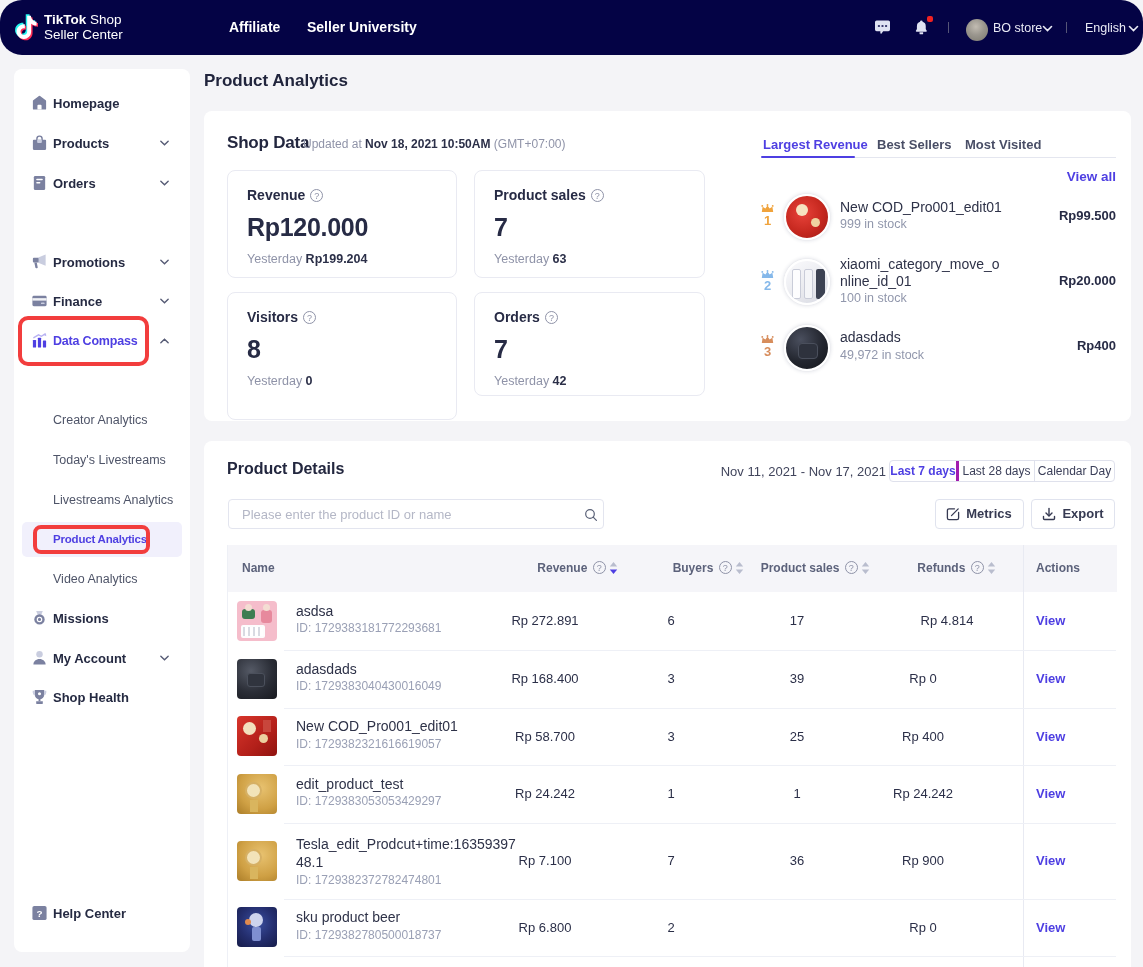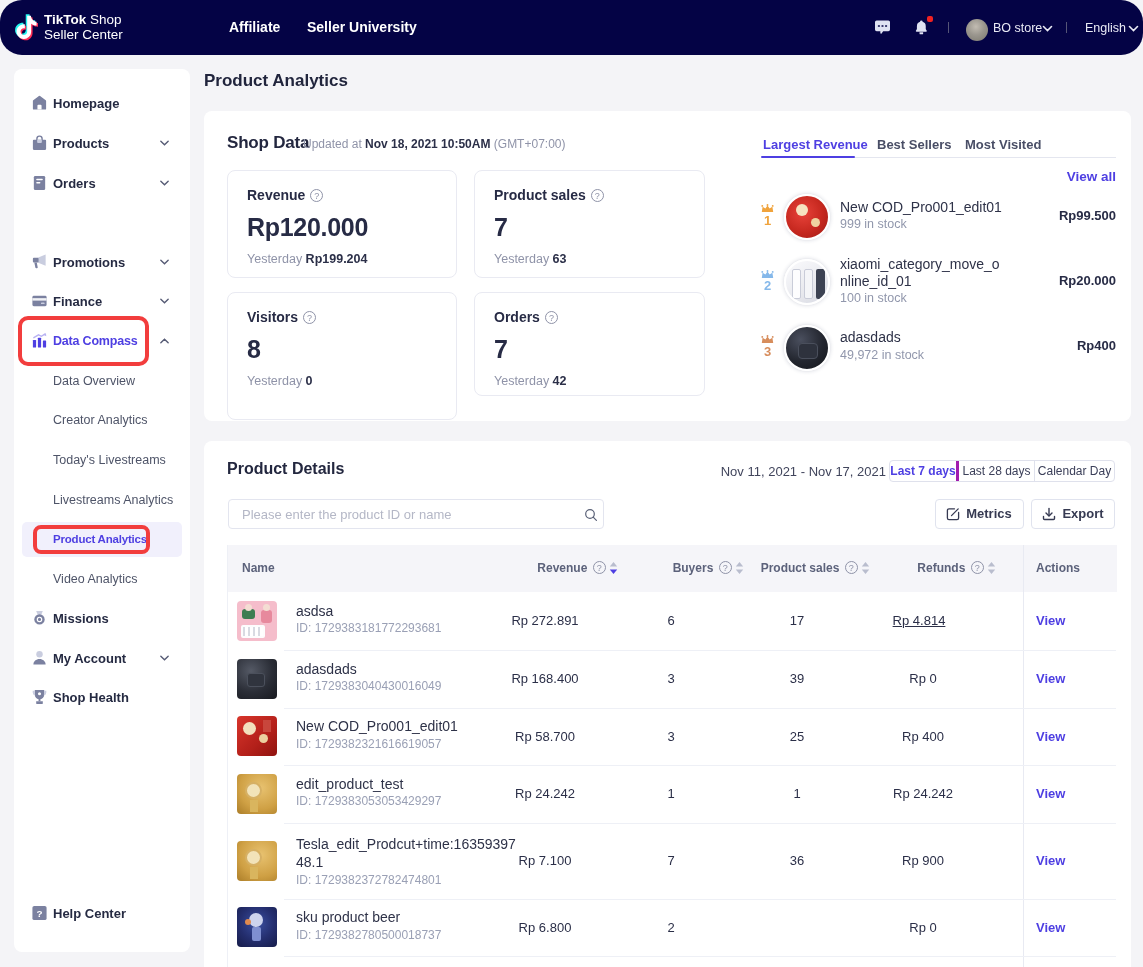--- a/index.html
+++ b/index.html
@@ -141,23 +141,20 @@
         <rect x="7.3" y="5.5" width="3.4" height="10.5" rx="0.6" fill="#4e3fe2"></rect>
         <rect x="12.6" y="8.5" width="3.4" height="7.5" rx="0.6" fill="#4e3fe2"></rect>
         <path d="M3 5.5 L8 2.5 L11 4 L15 1.5" stroke="#b9b3f2" stroke-width="1.5" fill="none" stroke-linecap="round"></path>
         <path fill="#b9b3f2" d="M15.8 1 L16.2 4 L13.4 2.6z"></path>
       </svg>
     <span class="lbl" style="color:#4e3fe2;font-size:12.5px;letter-spacing:-0.2px;">Data Compass</span>
     <svg class="chev" viewBox="0 0 12 12">
         <path d="M2 8 L6 4 L10 8" stroke="#565b75" stroke-width="1.5" fill="none" stroke-linecap="round"></path>
       </svg>
   </div>
-  <div class="ssub" style="top:292px">
-      <span class="lbl">Data Overview</span>
-    </div>
   <div class="ssub" style="top:331px">
       <span class="lbl">Creator Analytics</span>
     </div>
   <div class="ssub" style="top:371px">
       <span class="lbl">Today's Livestreams</span>
     </div>
   <div class="ssub" style="top:411px">
       <span class="lbl">Livestreams Analytics</span>
     </div>
   <div class="abs" style="left:8px;top:453px;width:160px;height:35px;background:#f1f0fc;border-radius:5px;"></div>
@@ -353,21 +350,21 @@
     <div class="abs" style="left:24px;top:9px;width:11px;height:13px;border-radius:3px;background:#e7899d;"></div>
     <div class="abs" style="left:26px;top:3px;width:7px;height:7px;border-radius:50%;background:#f4ddd3;"></div>
     <div class="abs" style="left:4px;top:24px;width:24px;height:13px;background:#fdfdfd;border-radius:2px;"></div>
     <div class="abs" style="left:6px;top:26px;width:20px;height:9px;background:repeating-linear-gradient(90deg,#d8dbe2 0 2px,#fff 2px 5px);"></div>
   </div>
   <div class="tname" style="left:92px;top:161.5px;">asdsa</div>
   <div class="tid" style="left:92px;top:180px;">ID: 1729383181772293681</div>
   <div class="tdnum" style="left:266px;top:151px;width:150px;line-height:58px;">Rp 272.891</div>
   <div class="tdnum" style="left:392px;top:151px;width:150px;line-height:58px;">6</div>
   <div class="tdnum" style="left:518px;top:151px;width:150px;line-height:58px;">17</div>
-  <div class="tdnum" style="left:640px;top:151px;width:150px;line-height:58px;text-decoration:underline;">Rp 4.814</div>
+  <div class="tdnum" style="left:668px;top:151px;width:150px;line-height:58px;">Rp 4.814</div>
   <div class="view" style="top:151px;line-height:58px;left:832px;">View</div>
 
   <div class="thumb" style="top:217.75px;background:radial-gradient(circle at 35% 30%, #555a66 0%, #2b2e37 55%, #17191f 100%);">
     <div class="abs" style="left:10px;top:14px;width:18px;height:14px;border-radius:3px;background:#30343e;border:1px solid #4b505c;"></div>
   </div>
   <div class="tname" style="left:92px;top:219.5px;">adasdads</div>
   <div class="tid" style="left:92px;top:238px;">ID: 1729383040430016049</div>
   <div class="tdnum" style="left:266px;top:209px;width:150px;line-height:57.5px;">Rp 168.400</div>
   <div class="tdnum" style="left:392px;top:209px;width:150px;line-height:57.5px;">3</div>
   <div class="tdnum" style="left:518px;top:209px;width:150px;line-height:57.5px;">39</div>

